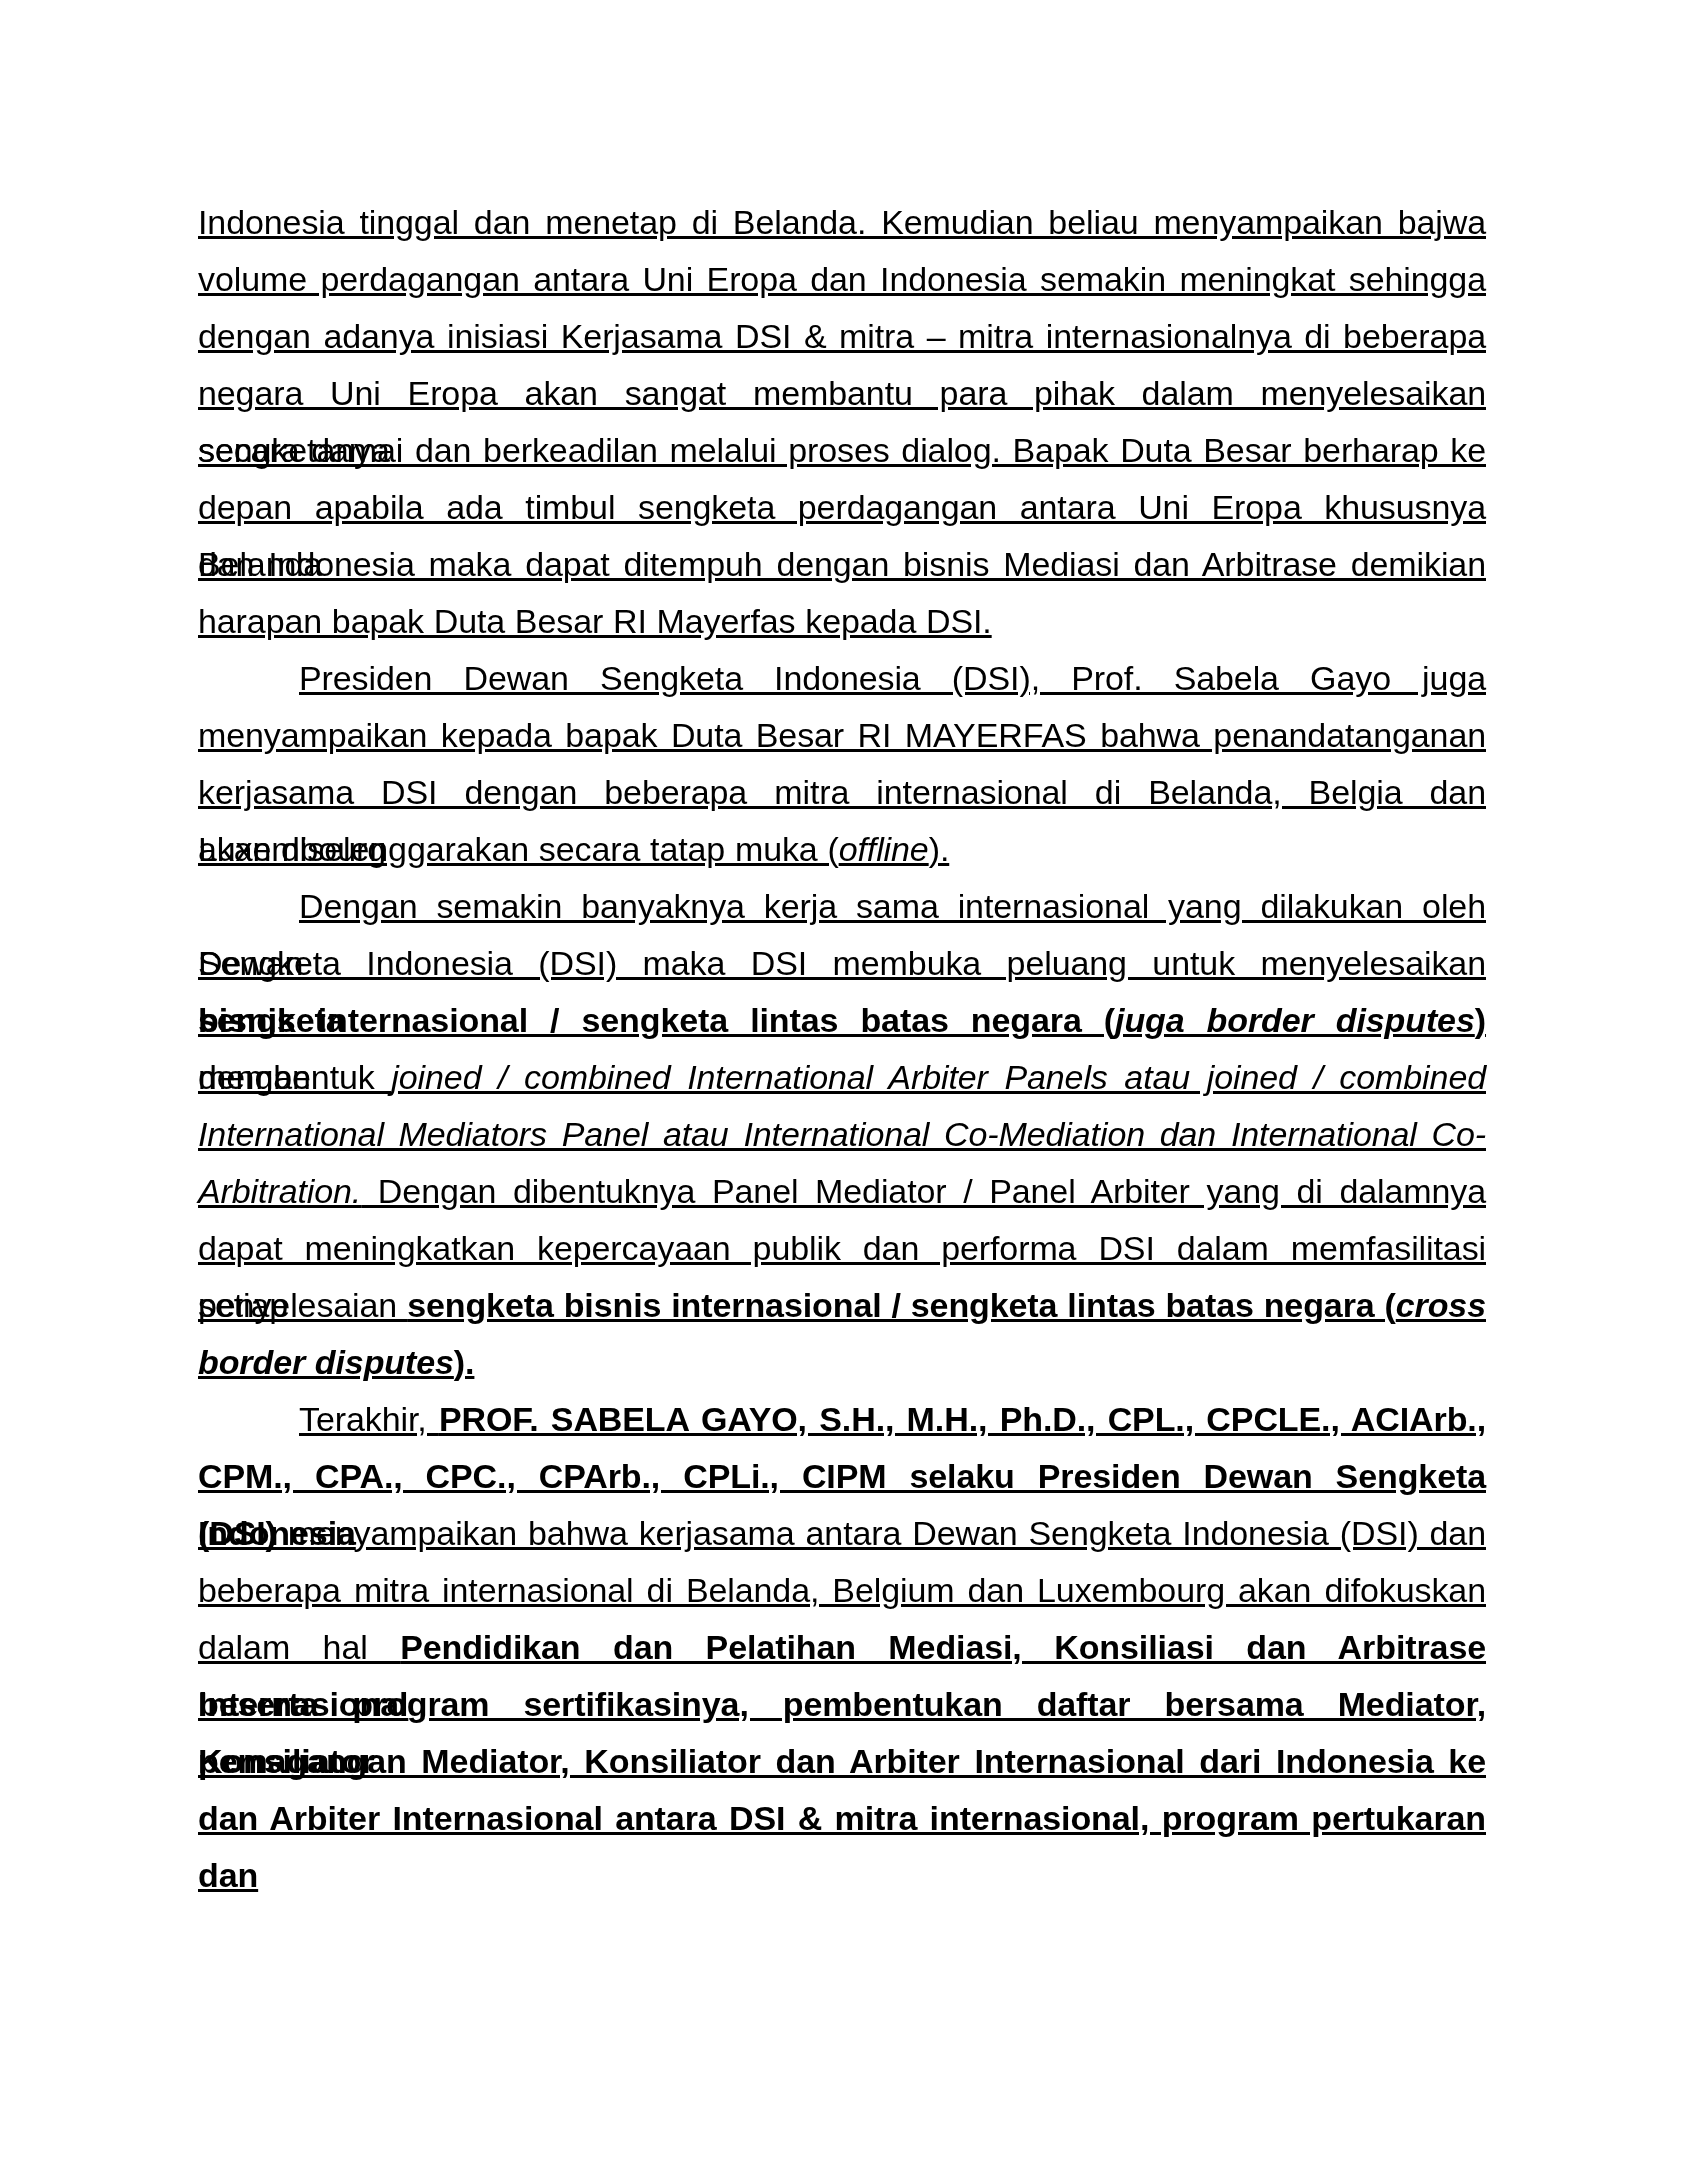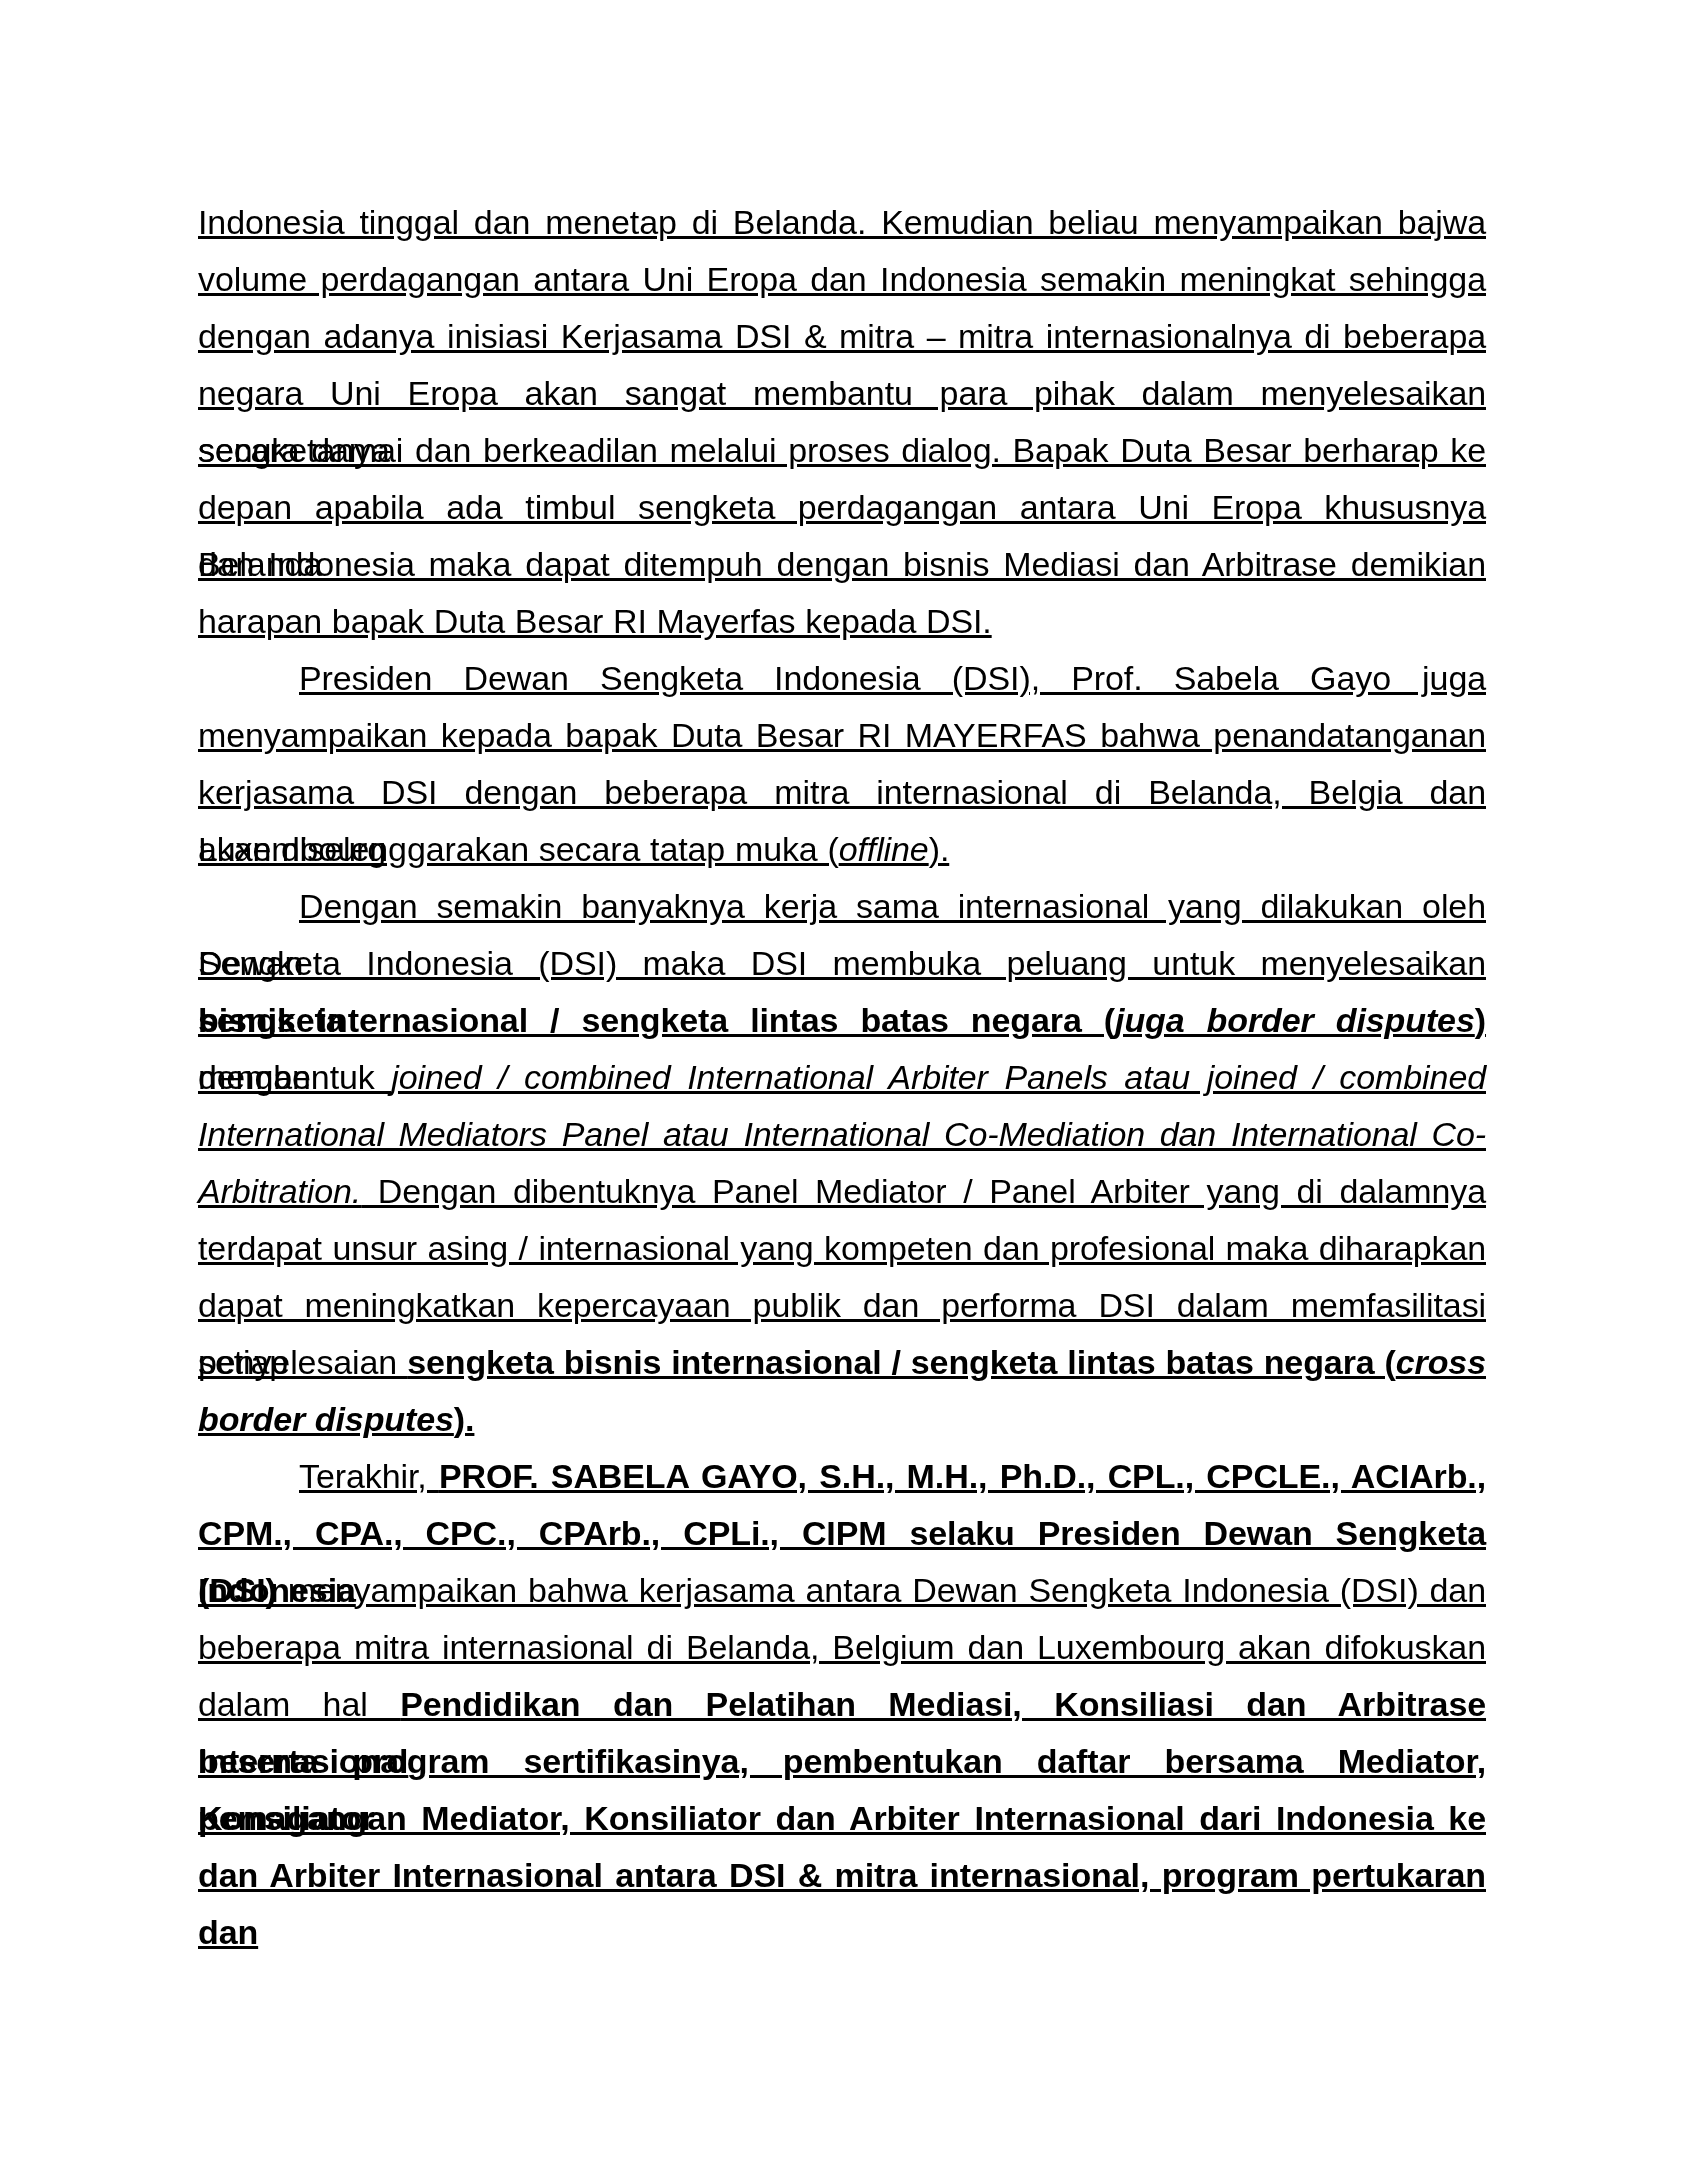--- a/index.html
+++ b/index.html
@@ -63,21 +63,20 @@
         <div class="line"><span>kerjasama DSI dengan beberapa mitra internasional di Belanda, Belgia dan Luxembourg</span></div>
         <div class="line lastline"><span>akan diselenggarakan secara tatap muka (</span><span class="i">offline</span><span>).</span></div>
       </div>
       <div class="paragraph">
         <div class="line indent"><span>Dengan semakin banyaknya kerja sama internasional yang dilakukan oleh Dewan</span></div>
         <div class="line"><span>Sengketa Indonesia (DSI) maka DSI membuka peluang untuk menyelesaikan </span><span class="b">sengketa</span></div>
         <div class="line"><span class="b">bisnis internasional / sengketa lintas batas negara (</span><span class="b i">juga border disputes</span><span class="b">)</span><span> dengan</span></div>
         <div class="line"><span>membentuk </span><span class="i">joined / combined International Arbiter Panels atau joined / combined</span></div>
         <div class="line"><span class="i">International Mediators Panel atau International Co-Mediation dan International Co-</span></div>
         <div class="line"><span class="i">Arbitration.</span><span> Dengan dibentuknya Panel Mediator / Panel Arbiter yang di dalamnya</span></div>
-        <div class="line"><span>terdapat unsur asing / internasional yang kompeten dan profesional maka diharapkan</span></div>
         <div class="line"><span>dapat meningkatkan kepercayaan publik dan performa DSI dalam memfasilitasi setiap</span></div>
         <div class="line"><span>penyelesaian </span><span class="b">sengketa bisnis internasional / sengketa lintas batas negara (</span><span class="b i">cross</span></div>
         <div class="line lastline"><span class="b i">border disputes</span><span class="b">).</span></div>
       </div>
       <div class="paragraph">
         <div class="line indent"><span>Terakhir, </span><span class="b">PROF. SABELA GAYO, S.H., M.H., Ph.D., CPL., CPCLE., ACIArb.,</span></div>
         <div class="line"><span class="b">CPM., CPA., CPC., CPArb., CPLi., CIPM selaku Presiden Dewan Sengketa Indonesia</span></div>
         <div class="line"><span class="b">(DSI)</span><span> menyampaikan bahwa kerjasama antara Dewan Sengketa Indonesia (DSI) dan</span></div>
         <div class="line"><span>beberapa mitra internasional di Belanda, Belgium dan Luxembourg akan difokuskan</span></div>
         <div class="line"><span>dalam hal </span><span class="b">Pendidikan dan Pelatihan Mediasi, Konsiliasi dan Arbitrase Internasional</span></div>

